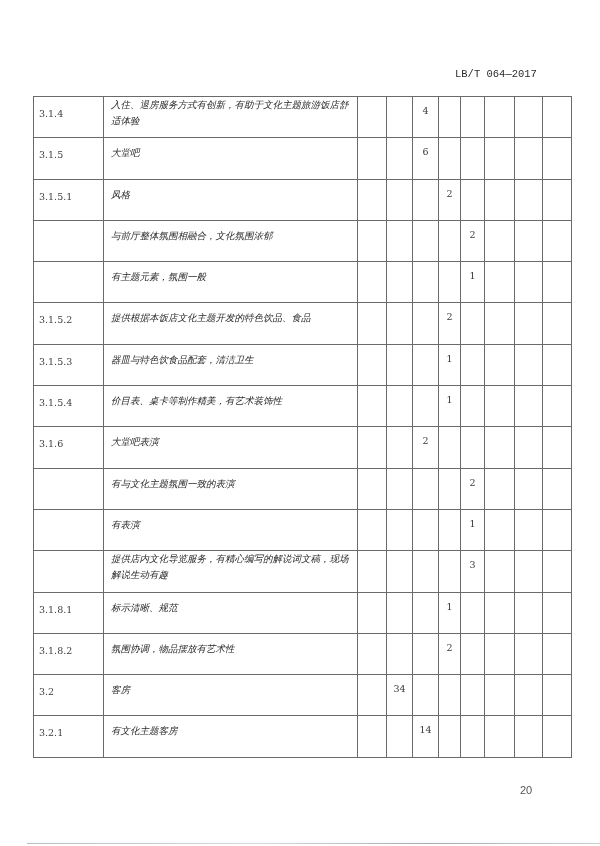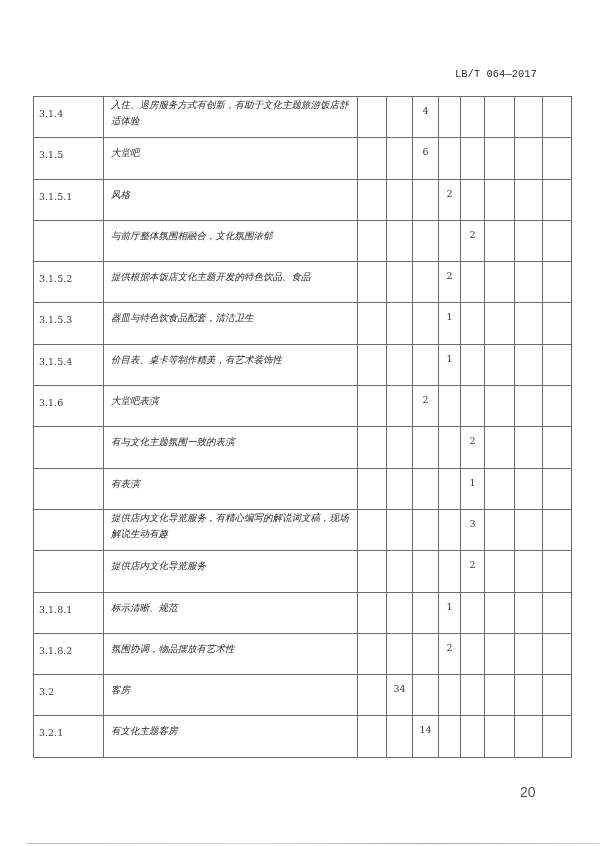--- a/index.html
+++ b/index.html
@@ -22,21 +22,21 @@
       border: 1px solid #6a6a6a;
       height: 31.3px; padding: 0; vertical-align: top;
       font-size: 9.5px; line-height: 16px;
     }
     td.code { padding: 9px 0 0 5px !important; color: #3d3d3d; font-size: 9px; margin-left: 36px; }
     td.item { padding: 7px 0 0 7px !important; color: #2a2a2a; font-style: italic; }
     td.item.two-line { padding-top: 0px !important; }
     td.num { text-align: center; padding-top: 6px !important; font-size: 9px; color: #3a3a3a; }
     .page-num {
       position: absolute; top: 784px; left: 520px;
-      font-family: "Liberation Sans", sans-serif; font-size: 14px; color: #555;
+      font-family: "Liberation Sans", sans-serif; font-size: 11px; color: #555;
     }
     .scan-line {
       position: absolute; top: 843px; left: 27px; width: 573px; height: 1px;
       background: linear-gradient(90deg, #bbbbbb, #d9d9d9 40%, #aaaaaa 70%, #cfcfcf);
     }
   </style>
 </head>
 <body>
 
 <div class="std-code">LB/T 064—2017</div>
@@ -97,20 +97,32 @@
         <td class="num"></td>
         <td class="num"></td>
         <td class="num"></td>
         <td class="num"></td>
         <td class="num">2</td>
         <td class="num"></td>
         <td class="num"></td>
         <td class="num"></td>
       </tr>
       <tr>
+        <td class="code"></td>
+        <td class="item">有主题元素，氛围一般</td>
+        <td class="num"></td>
+        <td class="num"></td>
+        <td class="num"></td>
+        <td class="num"></td>
+        <td class="num">1</td>
+        <td class="num"></td>
+        <td class="num"></td>
+        <td class="num"></td>
+      </tr>
+      <tr>
         <td class="code">3.1.5.2</td>
         <td class="item">提供根据本饭店文化主题开发的特色饮品、食品</td>
         <td class="num"></td>
         <td class="num"></td>
         <td class="num"></td>
         <td class="num">2</td>
         <td class="num"></td>
         <td class="num"></td>
         <td class="num"></td>
         <td class="num"></td>
@@ -181,32 +193,20 @@
         <td class="num"></td>
         <td class="num"></td>
         <td class="num"></td>
         <td class="num"></td>
         <td class="num">3</td>
         <td class="num"></td>
         <td class="num"></td>
         <td class="num"></td>
       </tr>
       <tr>
-        <td class="code"></td>
-        <td class="item">提供店内文化导览服务</td>
-        <td class="num"></td>
-        <td class="num"></td>
-        <td class="num"></td>
-        <td class="num"></td>
-        <td class="num">2</td>
-        <td class="num"></td>
-        <td class="num"></td>
-        <td class="num"></td>
-      </tr>
-      <tr>
         <td class="code">3.1.8.1</td>
         <td class="item">标示清晰、规范</td>
         <td class="num"></td>
         <td class="num"></td>
         <td class="num"></td>
         <td class="num">1</td>
         <td class="num"></td>
         <td class="num"></td>
         <td class="num"></td>
         <td class="num"></td>

